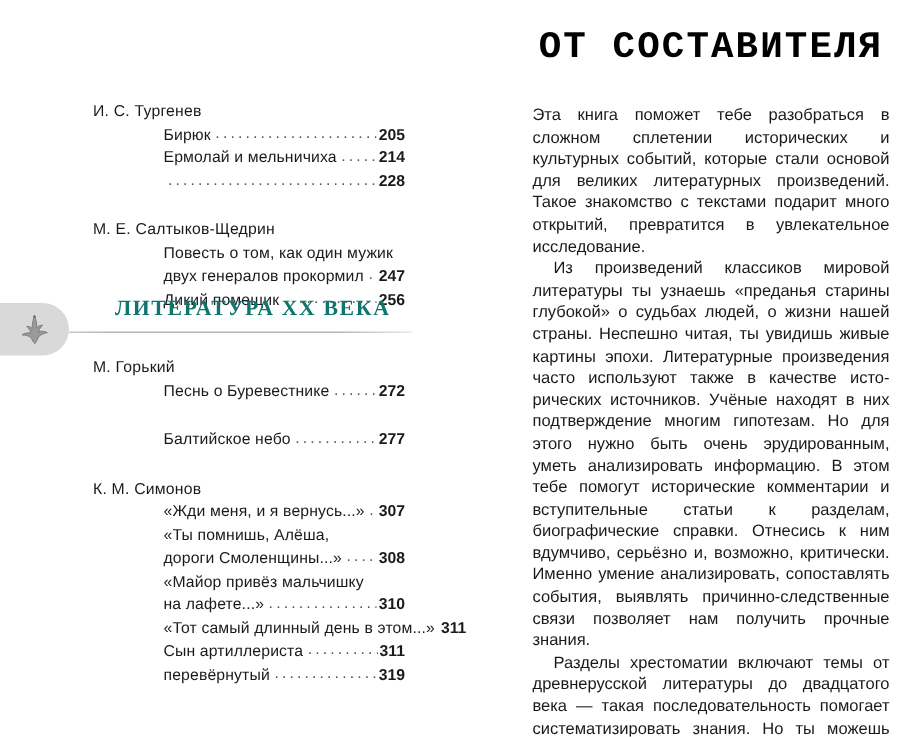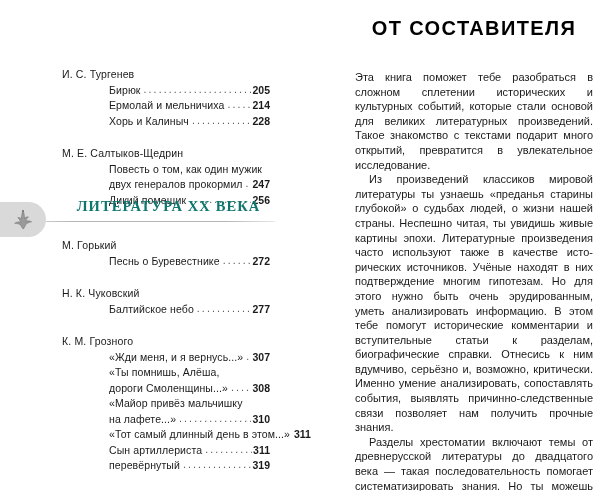--- a/index.html
+++ b/index.html
@@ -144,23 +144,23 @@
     width: 238px;
     height: 491px;
   }
 
   .fore-title {
     position: absolute;
     left: 0;
     top: 17px;
     width: 238px;
     text-align: center;
-    font-family: Liberation Sans, sans-serif;
+    font-family: Liberation Mono, monospace;
     font-weight: bold;
-    font-size: 20px;
+    font-size: 25px;
     letter-spacing: 1.4px;
     color: #000;
     white-space: nowrap;
   }
 
   .fore-body {
     position: absolute;
     left: 0;
     top: 70px;
     width: 238px;
@@ -191,21 +191,20 @@
           <span class="title">Бирюк</span>
           <span class="leader">.......................................</span>
           <span class="page-num">205</span>
         </div>
         <div class="entry">
           <span class="title">Ермолай и мельничиха</span>
           <span class="leader">.......................................</span>
           <span class="page-num">214</span>
         </div>
         <div class="entry">
-          <span class="title">Хорь и Калиныч</span>
           <span class="leader">.......................................</span>
           <span class="page-num">228</span>
         </div>
       </div>
 
       <div class="toc-group">
         <div class="author">М. Е. Салтыков-Щедрин</div>
         <div class="entry cont">
           <span class="title">Повесть о том, как один мужик</span>
         </div>
@@ -242,30 +241,29 @@
       <div class="toc-group">
         <div class="author">М. Горький</div>
         <div class="entry">
           <span class="title">Песнь о Буревестнике</span>
           <span class="leader">.......................................</span>
           <span class="page-num">272</span>
         </div>
       </div>
 
       <div class="toc-group">
-        <div class="author">Н. К. Чуковский</div>
         <div class="entry">
           <span class="title">Балтийское небо</span>
           <span class="leader">.......................................</span>
           <span class="page-num">277</span>
         </div>
       </div>
 
       <div class="toc-group tight">
-        <div class="author">К. М. Грозного</div>
+        <div class="author">К. М. Симонов</div>
 
         <div class="entry">
           <span class="title">«Жди меня, и я вернусь...»</span>
           <span class="leader">.......................................</span>
           <span class="page-num">307</span>
         </div>
 
         <div class="entry cont">
           <span class="title">«Ты помнишь, Алёша,</span>
         </div>

